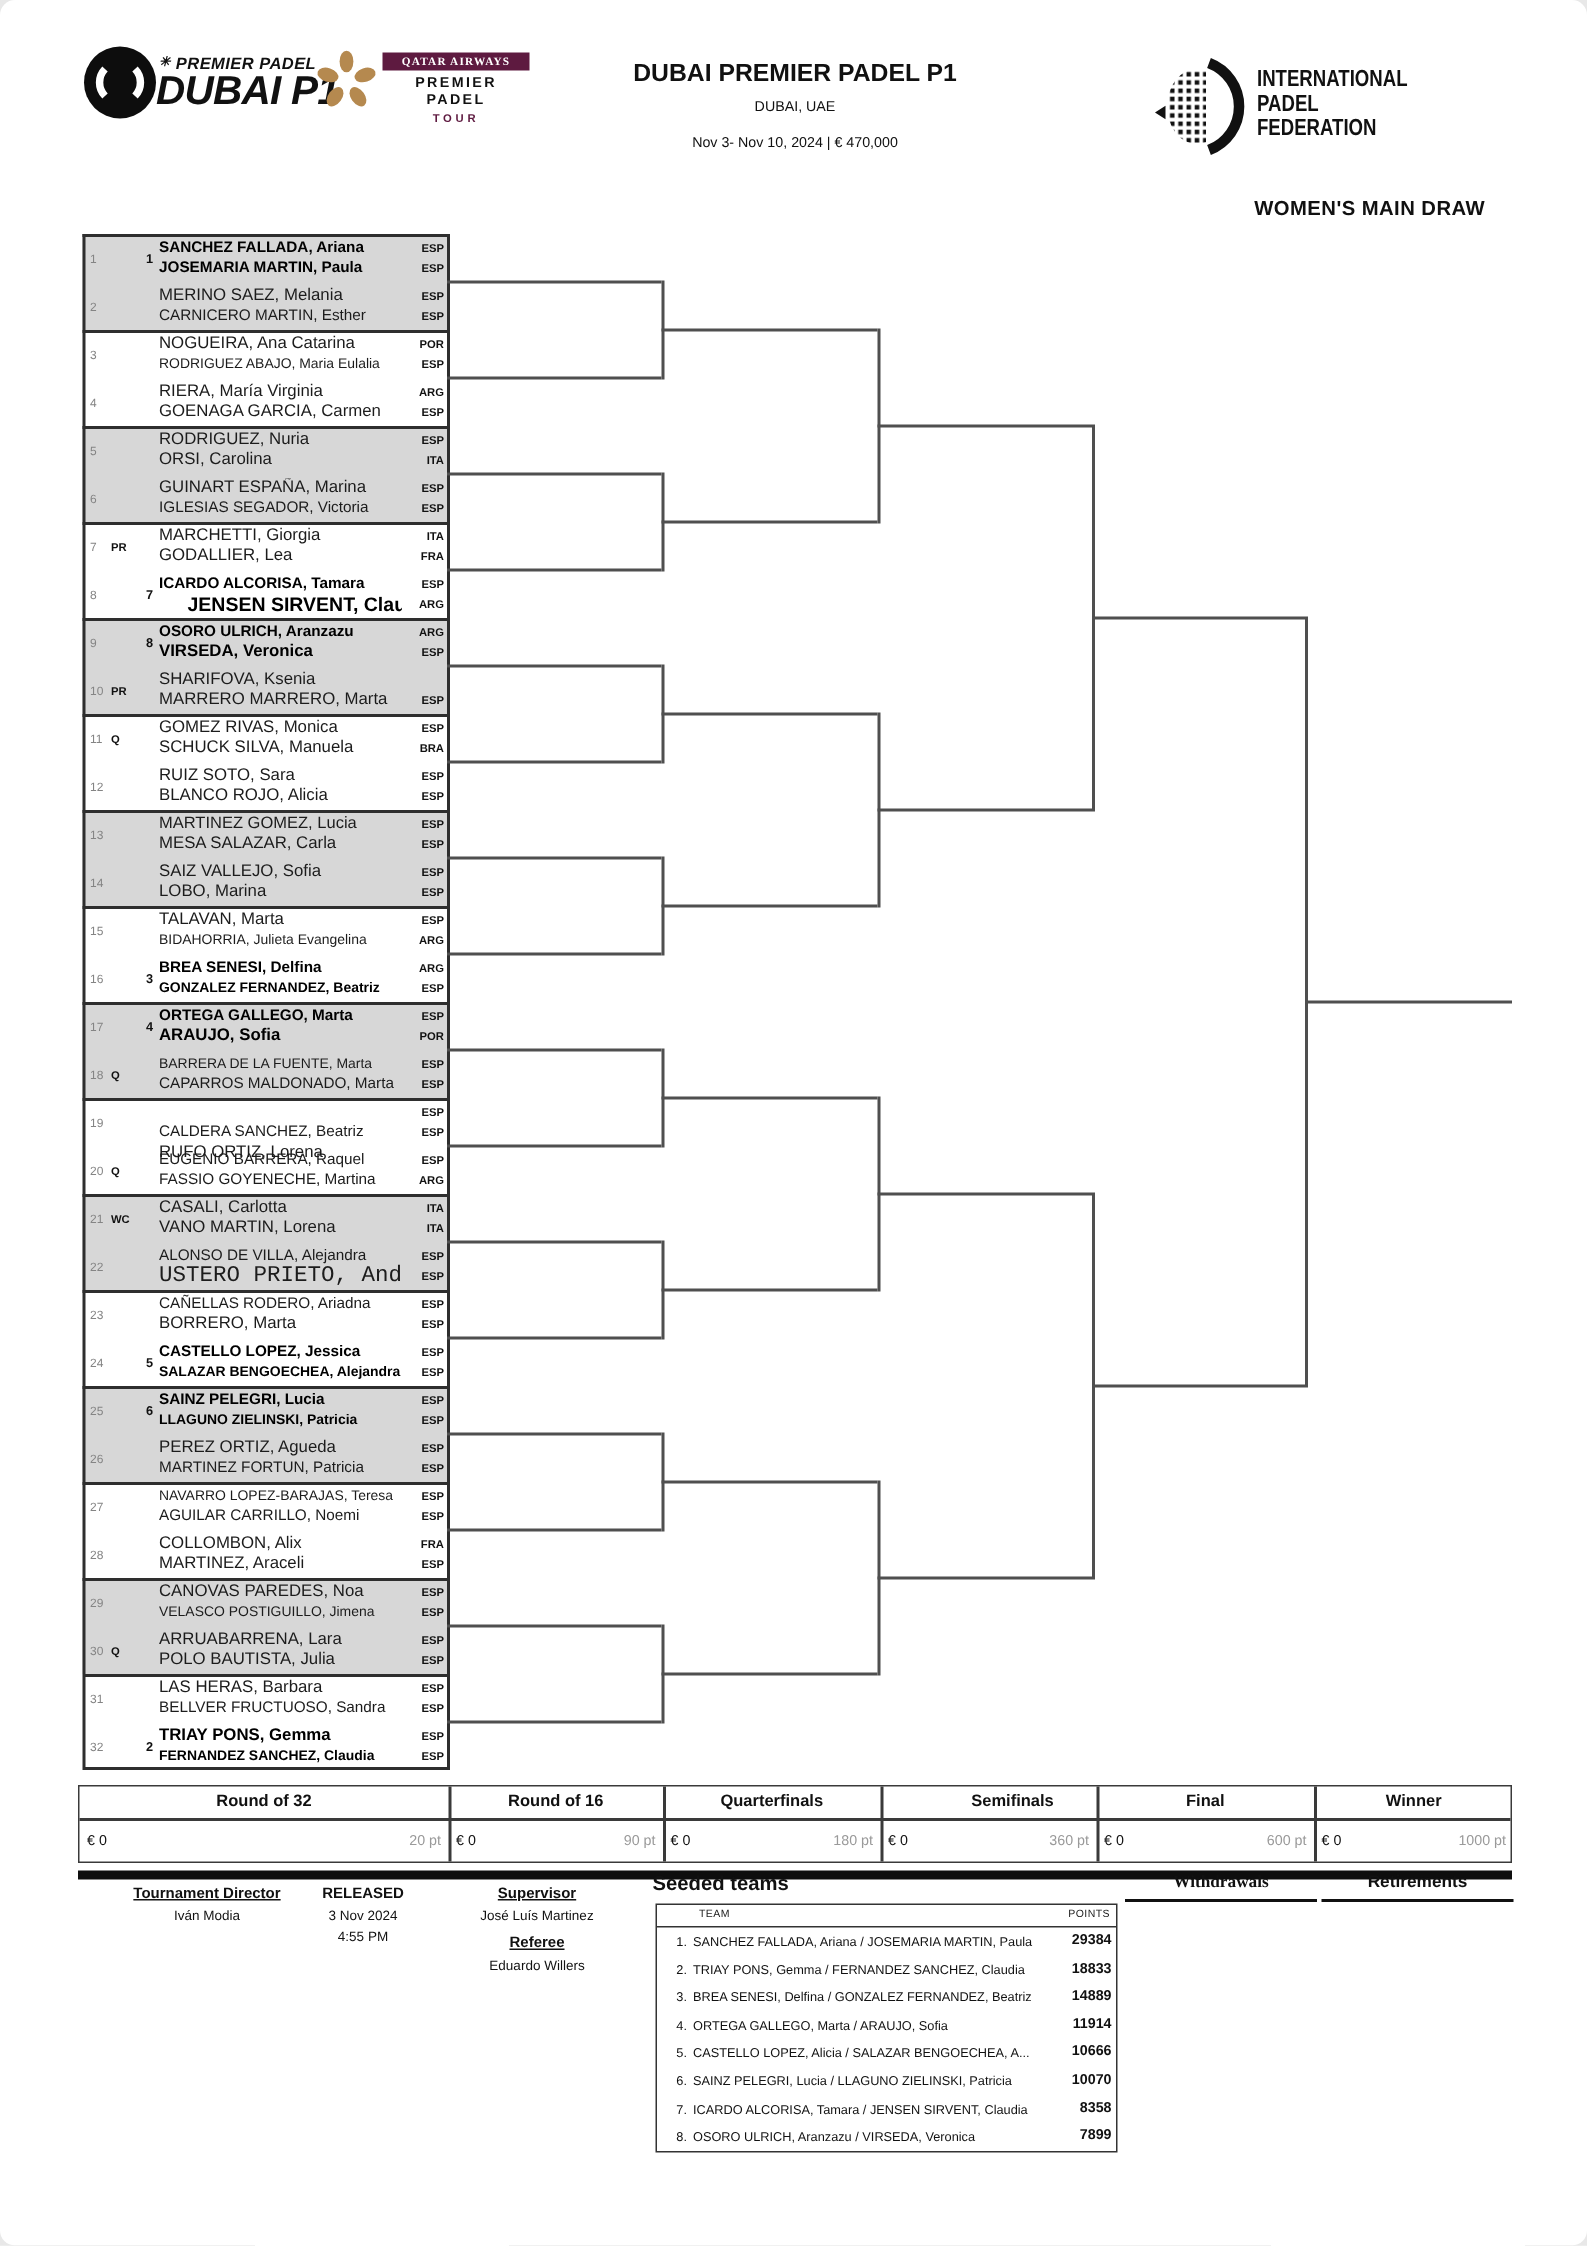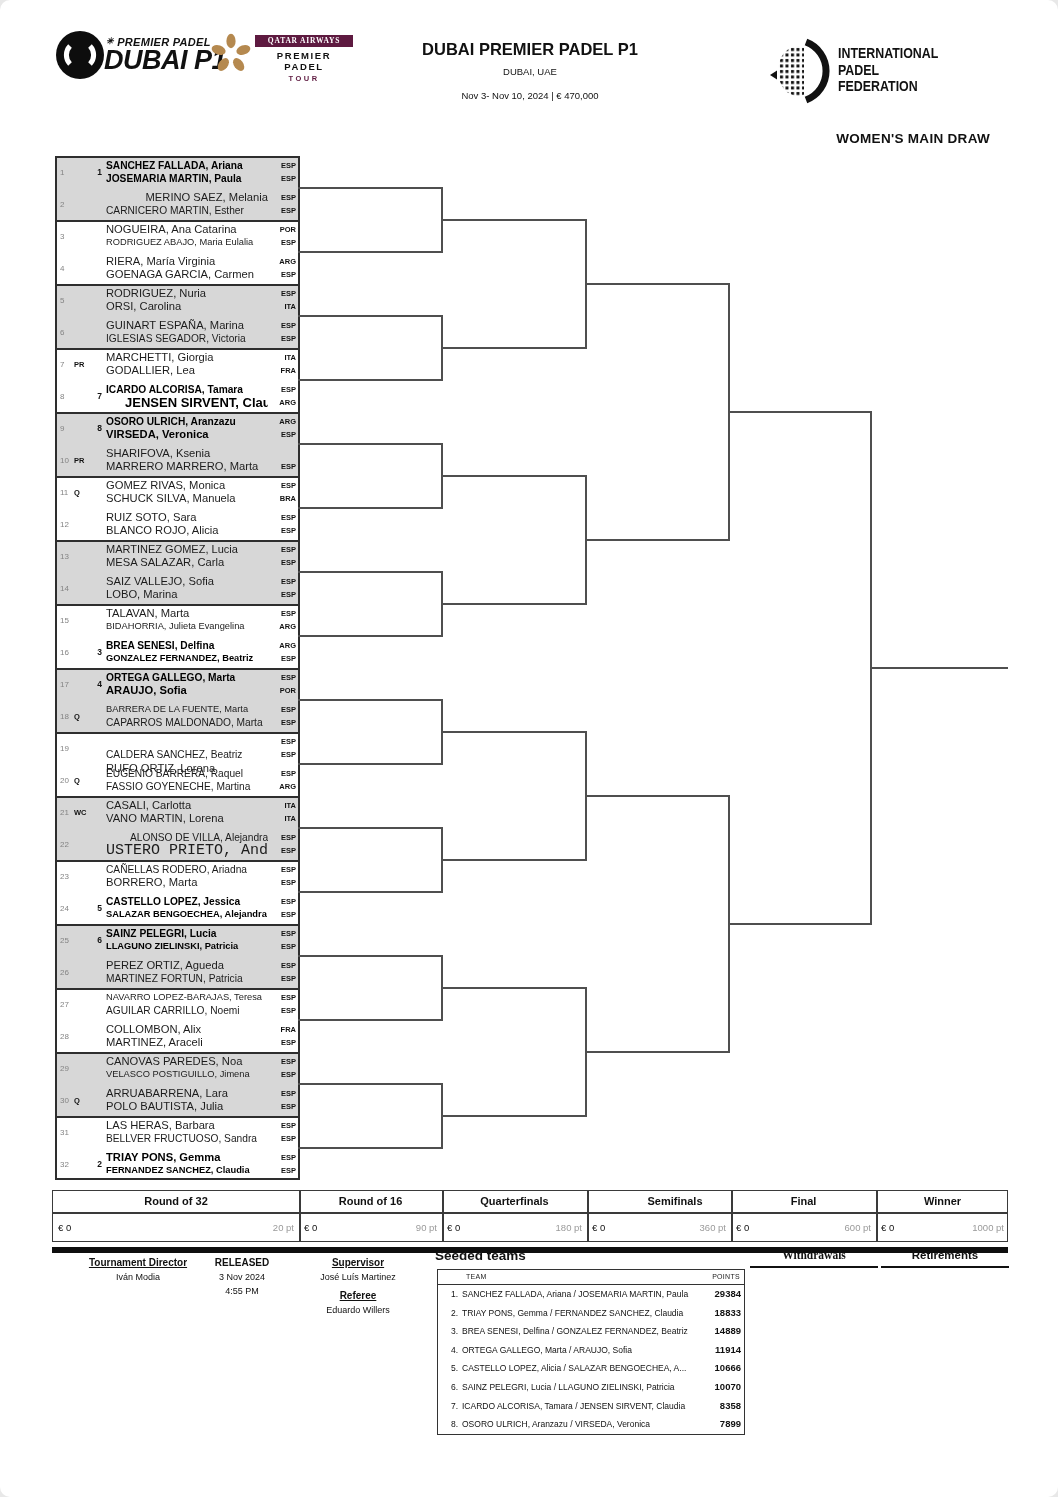--- a/index.html
+++ b/index.html
@@ -145,21 +145,21 @@
         <div class="e-codes">
           <div>ESP</div>
           <div>ESP</div>
         </div>
       </div>
       <div class="entry" style="top: 188px;">
         <span class="e-num">2</span>
         <span class="e-tag"></span>
         <span class="e-seed"></span>
         <div class="e-names">
-          <div class="nm" style="font-size: 11.2px; text-align: right;">MERINO SAEZ, Melania</div>
+          <div class="nm" style="font-size: 11.2px;">MERINO SAEZ, Melania</div>
           <div class="nm" style="font-size: 10.2px;">CARNICERO MARTIN, Esther</div>
         </div>
         <div class="e-codes">
           <div>ESP</div>
           <div>ESP</div>
         </div>
       </div>
       <div class="pair" style="top: 220px;"></div>
       <div class="entry" style="top: 220px;">
         <span class="e-num">3</span>
@@ -415,21 +415,21 @@
         <div class="e-codes">
           <div>ITA</div>
           <div>ITA</div>
         </div>
       </div>
       <div class="entry" style="top: 828px;">
         <span class="e-num">22</span>
         <span class="e-tag"></span>
         <span class="e-seed"></span>
         <div class="e-names">
-          <div class="nm" style="font-size: 10.2px; margin-left: 24px;">ALONSO DE VILLA, Alejandra</div>
+          <div class="nm" style="font-size: 10.2px;">ALONSO DE VILLA, Alejandra</div>
           <div class="nm" style="font-size: 15px; font-family: Liberation Mono, monospace;">USTERO PRIETO, Andrea</div>
         </div>
         <div class="e-codes">
           <div>ESP</div>
           <div>ESP</div>
         </div>
       </div>
       <div class="pair" style="top: 860px;"></div>
       <div class="entry" style="top: 860px;">
         <span class="e-num">23</span>

